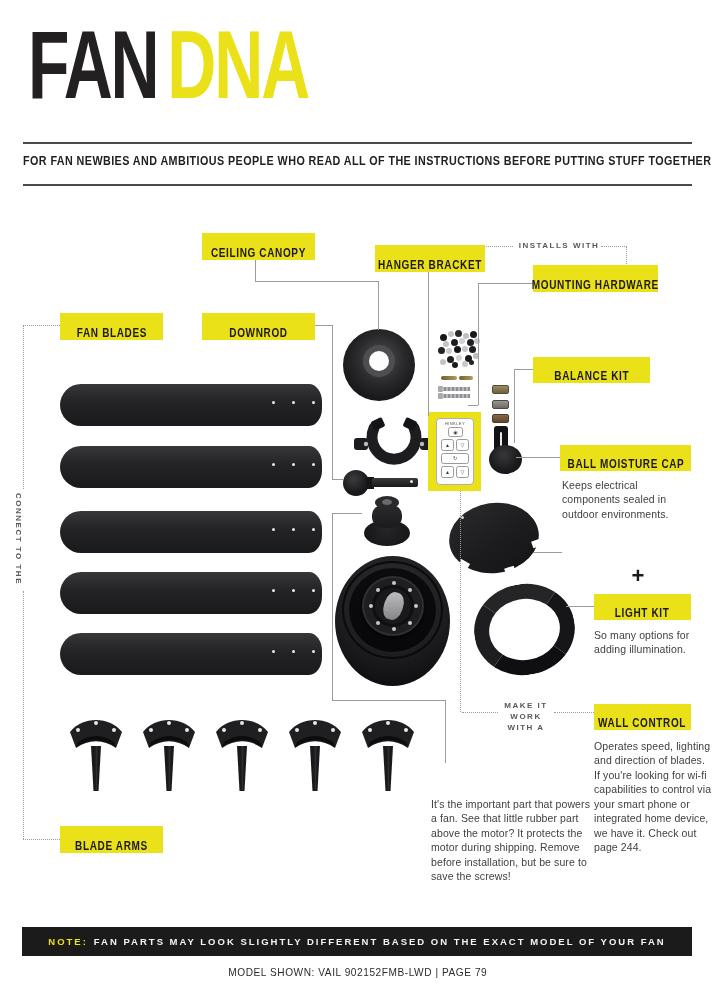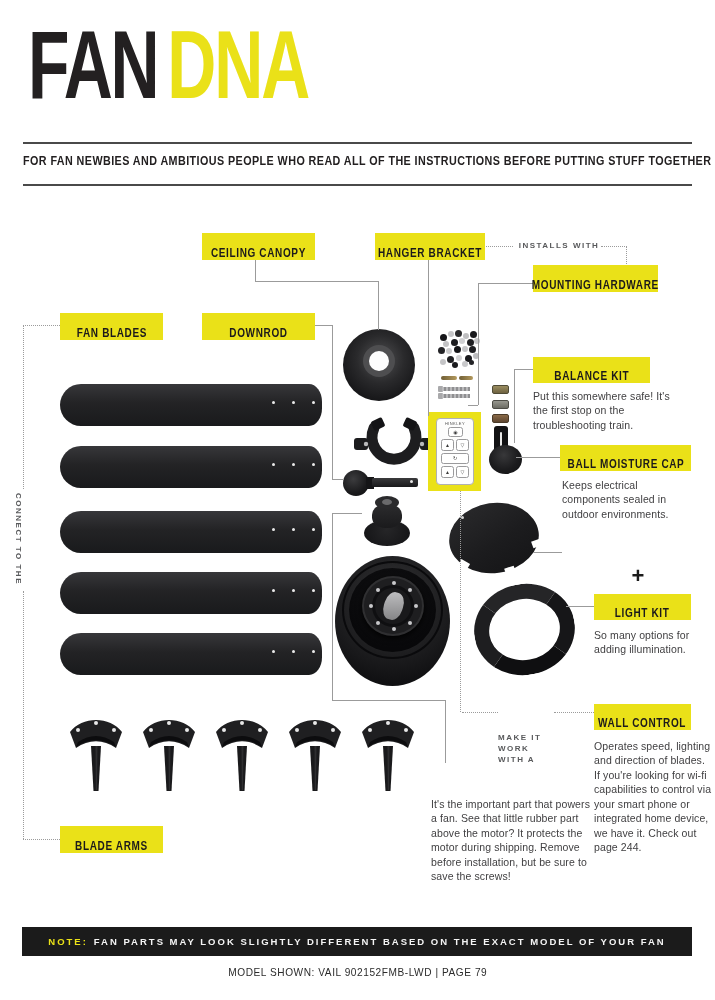--- a/index.html
+++ b/index.html
@@ -270,21 +270,21 @@
   <div class="dv" style="left:23px;top:325px;height:164px"></div>
   <div class="dv" style="left:23px;top:591px;height:248px"></div>
   <div class="dh" style="left:23px;top:839px;width:37px"></div>
   <div class="dv" style="left:460px;top:491px;height:221px"></div>
   <div class="dh" style="left:462px;top:712px;width:36px"></div>
   <div class="dh" style="left:554px;top:712px;width:40px"></div>
 
   <div class="tag" style="left:202px;top:233px;width:113px;height:27px">
       <span>CEILING CANOPY</span>
     </div>
-  <div class="tag" style="left:375px;top:233px;width:110px;height:27px">
+  <div class="tag" style="left:375px;top:245px;width:110px;height:27px">
       <span>HANGER BRACKET</span>
     </div>
   <div class="tag" style="left:533px;top:265px;width:125px;height:27px">
       <span>MOUNTING HARDWARE</span>
     </div>
   <div class="tag" style="left:60px;top:313px;width:103px;height:27px">
       <span>FAN BLADES</span>
     </div>
   <div class="tag" style="left:202px;top:313px;width:113px;height:27px">
       <span>DOWNROD</span>
@@ -301,27 +301,26 @@
   <div class="tag" style="left:594px;top:704px;width:97px;height:26px">
       <span>WALL CONTROL</span>
     </div>
   <div class="tag" style="left:60px;top:826px;width:103px;height:27px">
       <span>BLADE ARMS</span>
     </div>
   <div class="plus" style="left:629px;top:563px;width:18px;text-align:center">+</div>
 
   <div class="cap" style="left:513px;top:241px;width:92px;text-align:center">INSTALLS WITH</div>
   <div class="cap vert" style="left:14px;top:493px;height:96px">CONNECT TO THE</div>
-  <div class="cap" style="left:498px;top:732px;width:56px;line-height:1.4">
+  <div class="cap" style="left:498px;top:700px;width:56px;text-align:center;line-height:1.4">
     <div>MAKE IT</div>
     <div>WORK</div>
     <div>WITH A</div>
   </div>
 
-  <div class="desc" style="left:533px;top:389px;width:140px">Put this somewhere safe! It's the first stop on the troubleshooting train.</div>
   <div class="desc" style="left:562px;top:478px;width:126px">Keeps electrical components sealed in outdoor environments.</div>
   <div class="desc" style="left:594px;top:628px;width:112px">So many options for adding illumination.</div>
   <div class="desc" style="left:594px;top:739px;width:118px">Operates speed, lighting and direction of blades. If you're looking for wi-fi capabilities to control via your smart phone or integrated home device, we have it. Check out page 244.</div>
   <div class="desc" style="left:431px;top:797px;width:163px">It's the important part that powers a fan. See that little rubber part above the motor? It protects the motor during shipping. Remove before installation, but be sure to save the screws!</div>
 
   <div class="note-bar">
     <span class="nl">NOTE:</span>
     <span class="nt">FAN PARTS MAY LOOK SLIGHTLY DIFFERENT BASED ON THE EXACT MODEL OF YOUR FAN</span>
   </div>
   <div class="model"><span>MODEL SHOWN: VAIL 902152FMB-LWD | PAGE 79</span></div>

